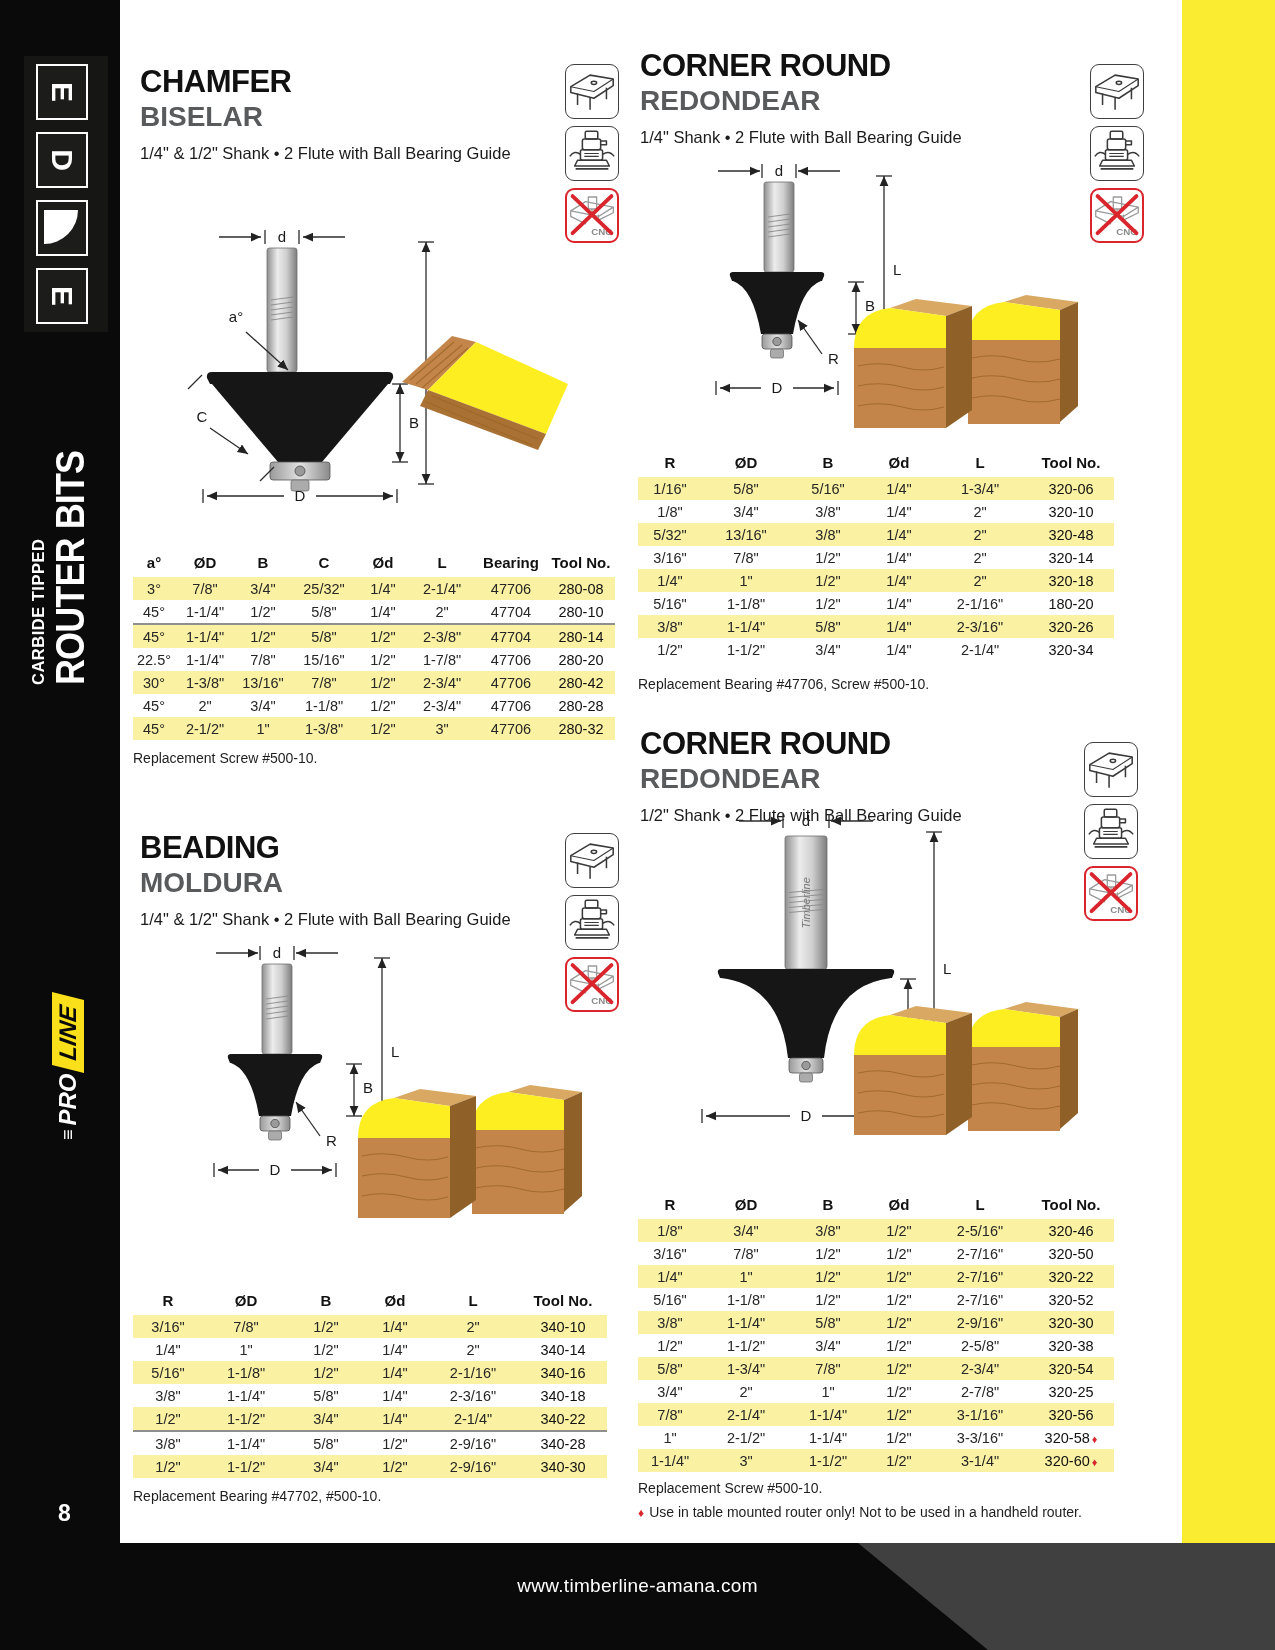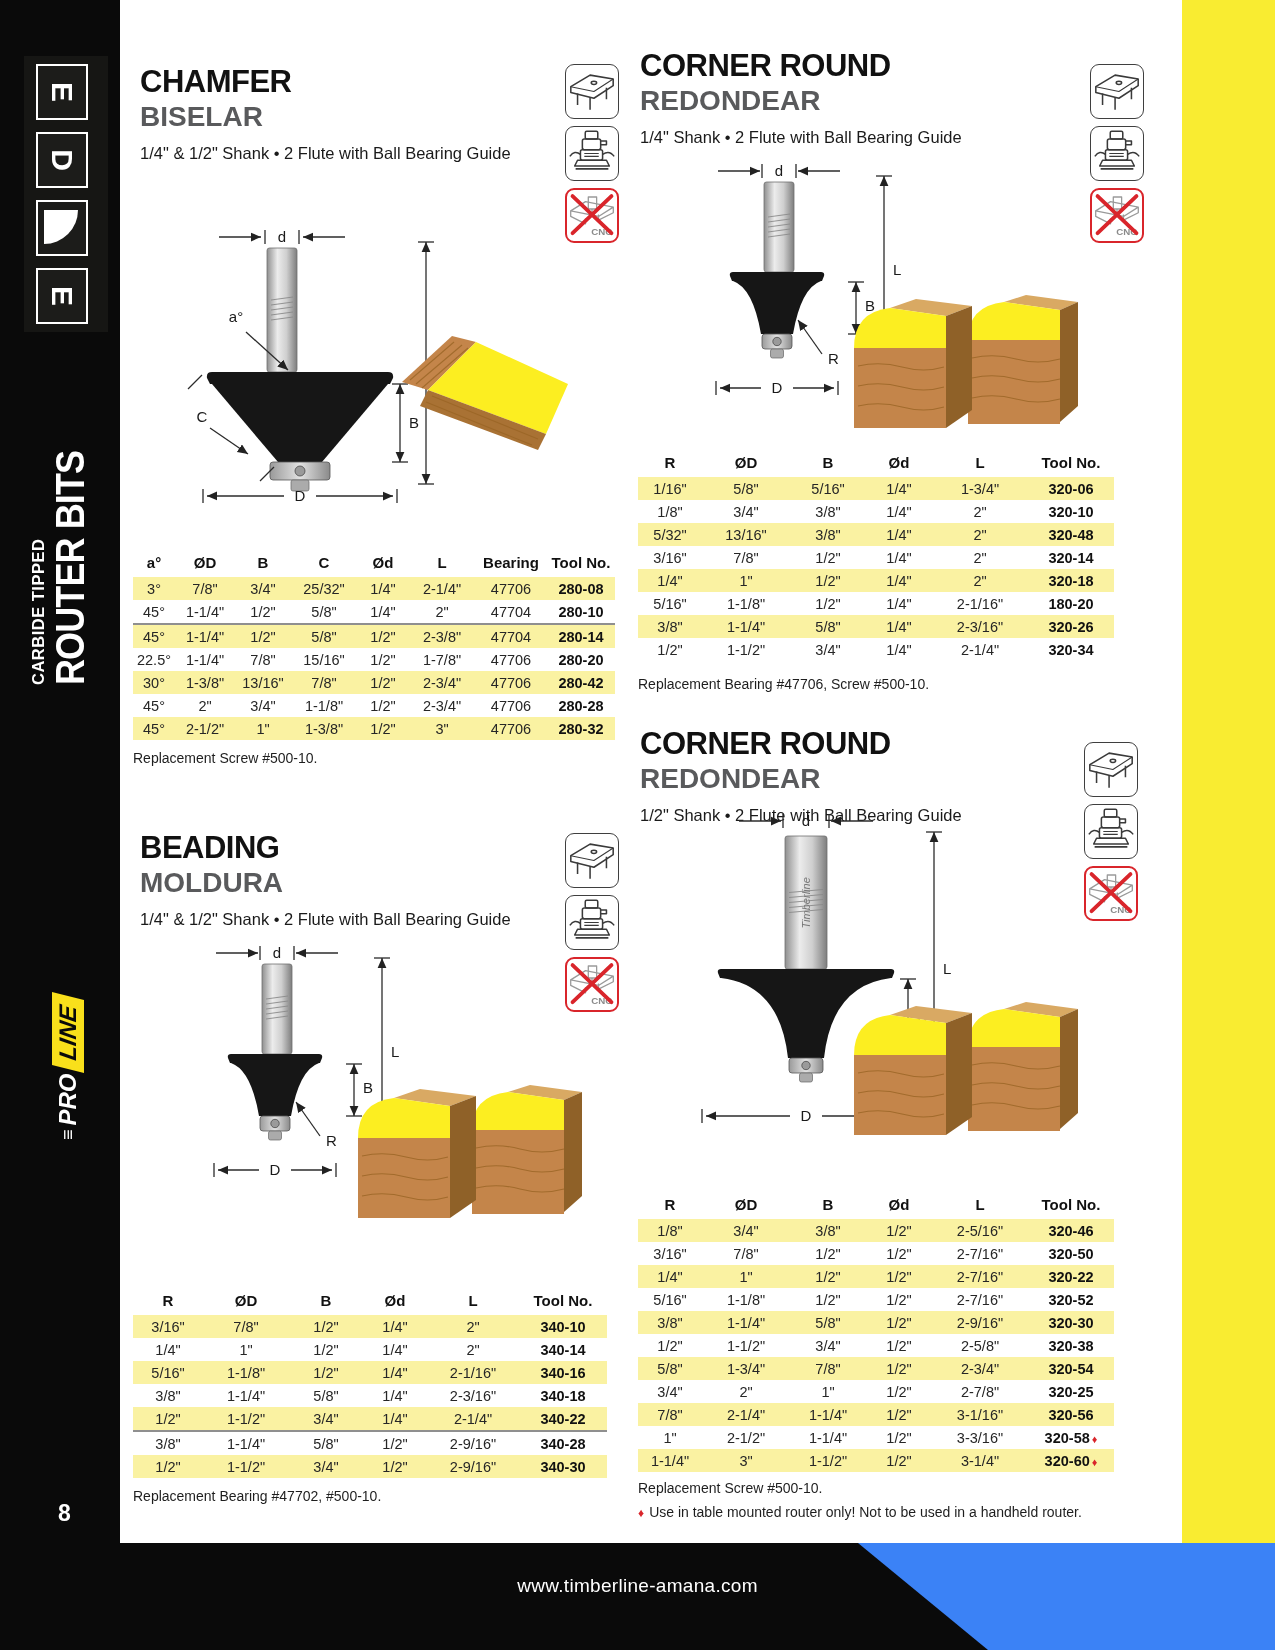--- a/index.html
+++ b/index.html
@@ -19,42 +19,42 @@
   .bwrap{position:absolute;left:30px;top:1022px;width:76px;height:118px}
   .brot{width:118px;height:76px;transform-origin:0 0;transform:rotate(-90deg) translate(-118px,0);
         display:flex;align-items:center;gap:4px}
   .probars{color:#fff;font-size:18px;font-weight:800}
   .pro{color:#fff;font-size:24px;font-weight:800;font-style:italic}
   .linebox{background:#F9E01B;transform:skewX(-14deg);padding:2px 9px}
   .linetext{color:#0a0a0a;font-size:24px;font-weight:800;font-style:italic;display:block;transform:skewX(5deg)}
   .pagenum{position:absolute;left:58px;top:1500px;color:#fff;font-size:23px;font-weight:700}
   
   .ystrip{position:absolute;left:1182px;top:0;width:93px;height:1543px;background:#F9EC31}
-  .footer{position:absolute;left:0;top:1543px;width:1275px;height:107px;background:#3b82f6}
+  .footer{position:absolute;left:0;top:1543px;width:1275px;height:107px;background:#404040}
   .footer-black{position:absolute;left:0;top:0;width:100%;height:100%;background:#0a0a0a;
                 clip-path:polygon(0 0,858px 0,988px 100%,0 100%)}
   .site{position:absolute;left:0;top:32px;width:1275px;text-align:center;color:#fff;font-size:19px;letter-spacing:.3px}
   
   .sec-head{position:absolute}
   .title{font-size:31px;font-weight:800;color:#111;margin:0;letter-spacing:-.5px;line-height:32px}
   .subtitle{font-size:28px;font-weight:700;color:#595a5c;margin-top:3px}
   .desc{font-size:16.5px;color:#1a1a1a;margin-top:11px}
   
   .icon-col{position:absolute;display:flex;flex-direction:column;gap:7px}
   .icon-box{width:54px;height:55px;border:1.8px solid #3f3f3f;border-radius:9px;background:#fff;
             box-sizing:border-box;overflow:hidden}
   .icon-box svg{width:100%;height:100%}
   .icon-box.no-cnc{border-color:#D9252B;border-width:2.6px}
   
   table.spec{position:absolute;border-collapse:collapse;table-layout:fixed}
   .spec th{font-size:15px;font-weight:800;color:#111;text-align:center;padding:2px 0 6px 0;white-space:nowrap}
   .spec td{font-size:14.5px;color:#262626;text-align:center;height:23px;padding:0;white-space:nowrap}
   .spec tr.yellow{background:#FAF2A2}
   .spec tr.divider td{border-top:2px solid #8f8f8f}
-  .spec td.tool{font-weight:700;color:#111}
+  .spec td.tool{font-weight:400;color:#111}
   .spec .dia{color:#D9252B;font-size:11px;margin-left:2px}
   .fnotes{position:absolute;font-size:14px;color:#1e1e1e;line-height:24px}
   .fnotes .dia{color:#D9252B;font-size:12px;margin-right:5px}
   
   .diag{position:absolute}
   .dim{stroke:#2b2b2b;stroke-width:1.3;fill:none}
   .dlab{font-size:15px;fill:#1a1a1a;font-family:"Liberation Sans",sans-serif}
   .grain{stroke:#9a6525;stroke-width:1.1;fill:none;opacity:.8}
 </style>
 </head>

